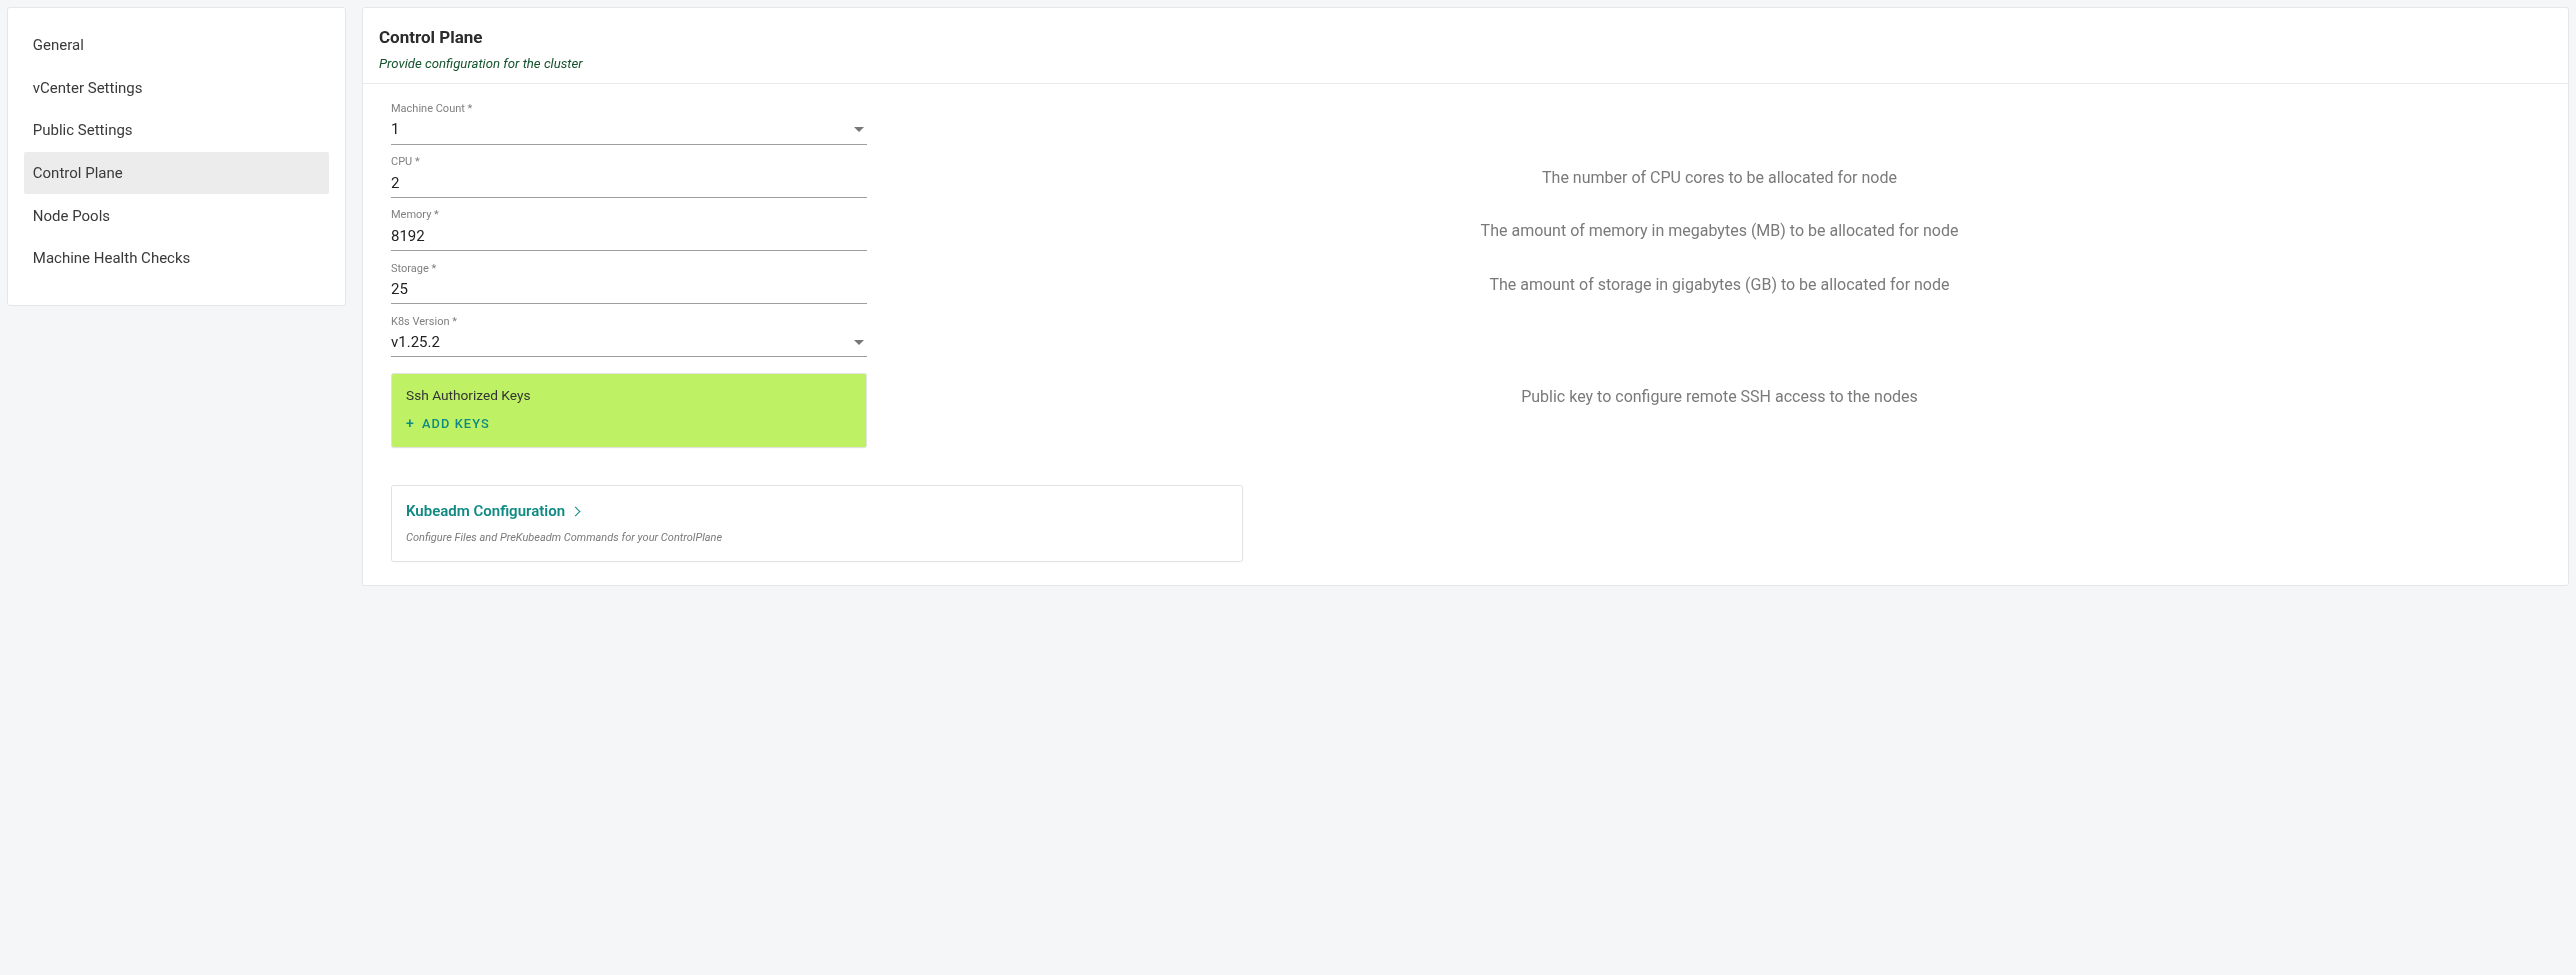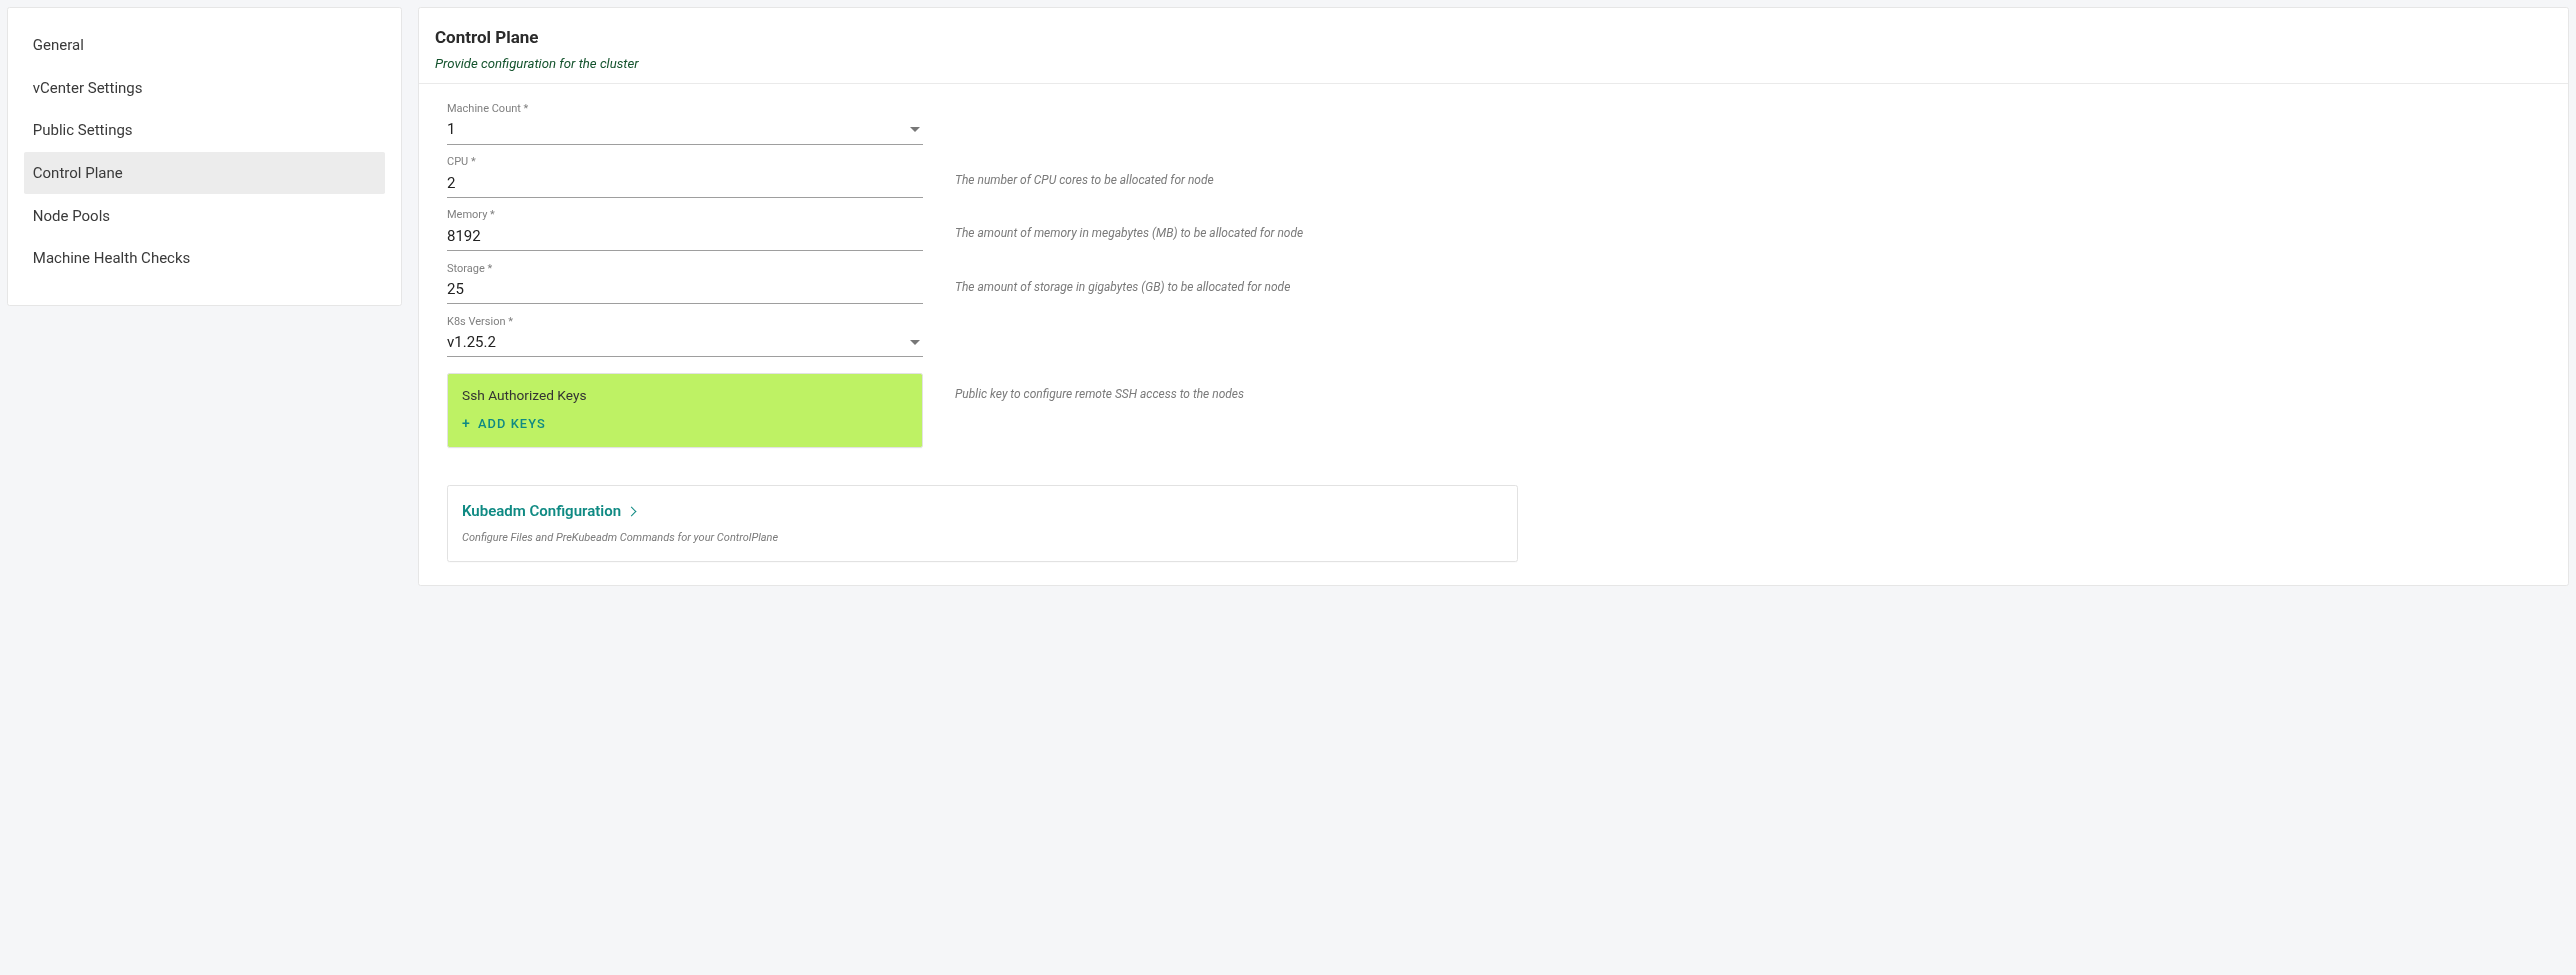--- a/index.html
+++ b/index.html
@@ -14,21 +14,21 @@
       font-size: 14px;
       padding: 7px;
     }
     .layout {
       display: flex;
       gap: 16px;
       align-items: flex-start;
     }
     
     .sidebar {
-      width: 395px;
+      width: 339px;
       background: #fff;
       border: 0.9px solid #e6e6e6;
       border-radius: 2.6px;
       padding: 16px 0 25px 0;
       flex-shrink: 0;
     }
     .sidebar-list {
       list-style: none;
       padding: 0 16px;
     }
@@ -101,24 +101,24 @@
     }
     .chevron-down {
       width: 0;
       height: 0;
       border-left: 5.3px solid transparent;
       border-right: 5.3px solid transparent;
       border-top: 5.3px solid #777;
       margin-right: 3.5px;
     }
     .field-hint {
-      font-size: 12px;
-      font-style: italic;
+      font-size: 16px;
       color: #7a7a7a;
       padding-bottom: 10.6px;
+      text-align: center;
     }
     
     .ssh-card {
       margin-top: 16px;
     }
     .card {
       border: 0.9px solid #e2e2e2;
       border-radius: 2.6px;
       padding: 12.3px 14px 16px 14px;
       box-shadow: 0 0.9px 0.9px rgba(0,0,0,0.02);
@@ -145,21 +145,21 @@
     }
     
     .kubeadm-row {
       margin-top: 37px;
       display: block;
     }
     .kubeadm-card {
       border: 0.9px solid #e2e2e2;
       border-radius: 2.6px;
       padding: 16px 14px 17.6px 14px;
-      width: 1071px;
+      width: 852px;
       max-width: 100%;
       background: #fff;
       box-shadow: 0 0.9px 0.9px rgba(0,0,0,0.02);
     }
     .kubeadm-title {
       display: inline-flex;
       align-items: center;
       gap: 7px;
       color: #0f8a83;
       font-size: 15px;

